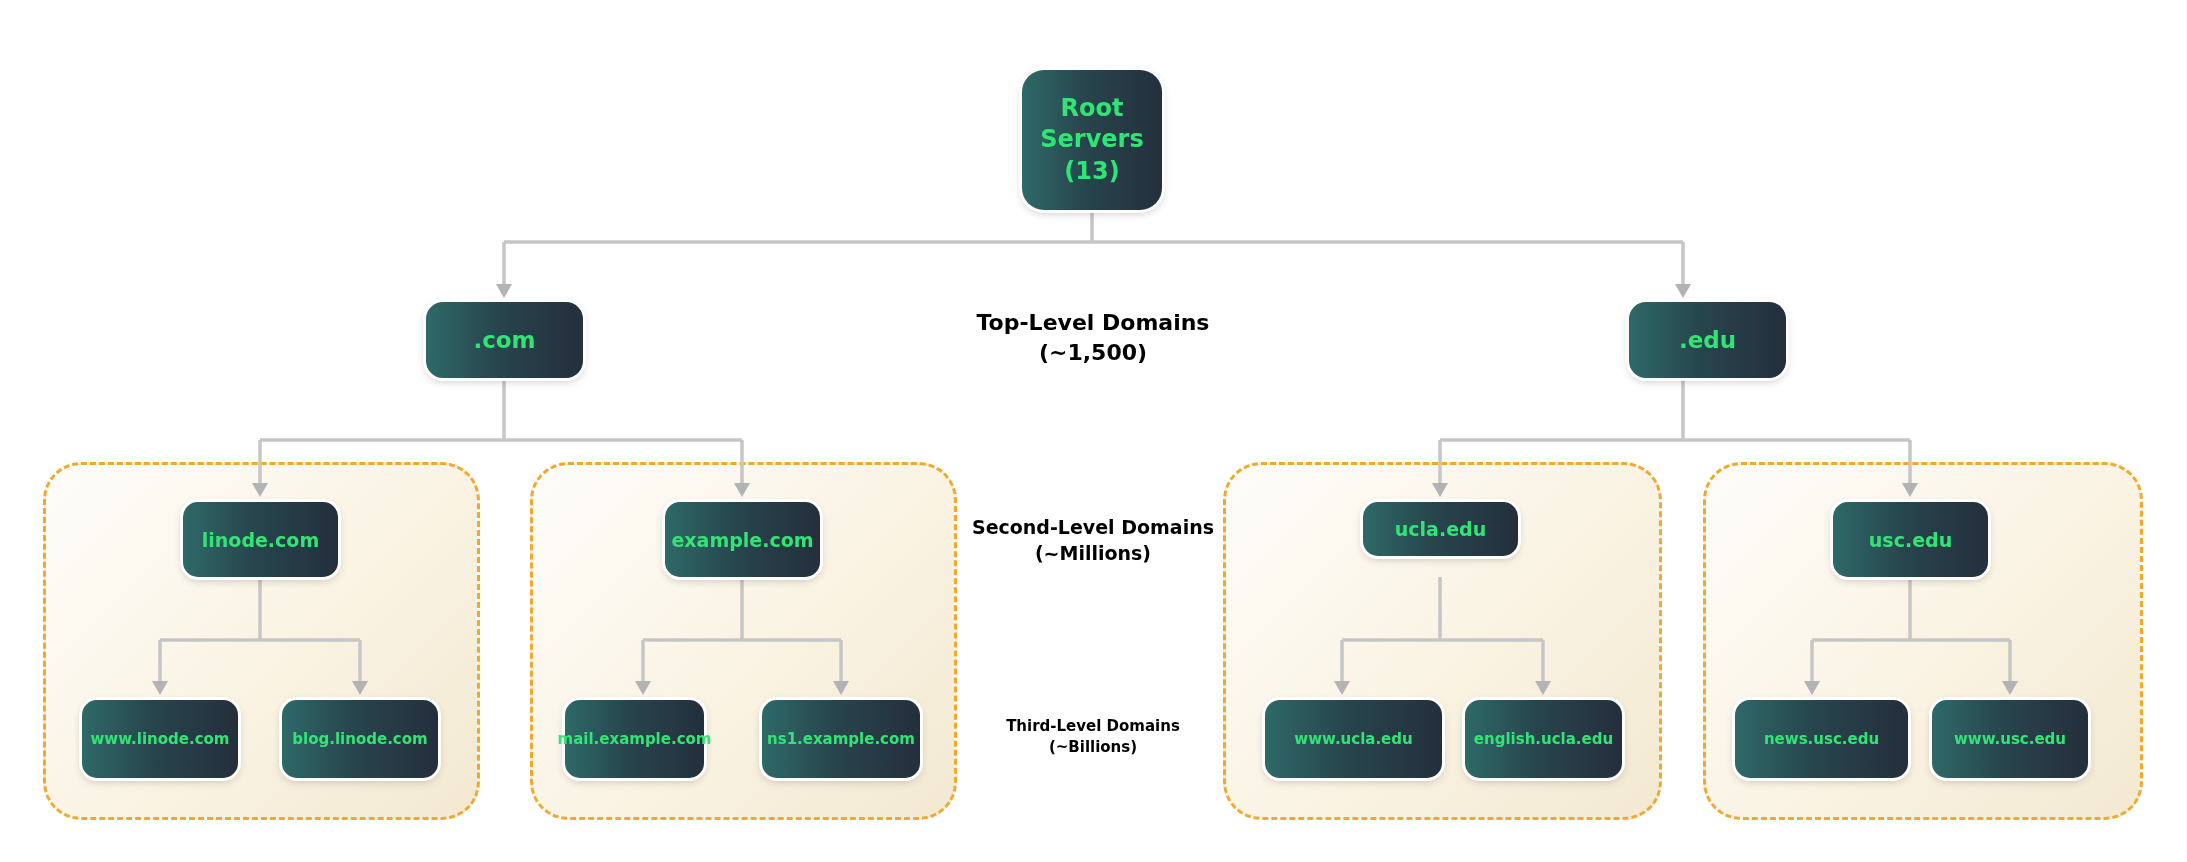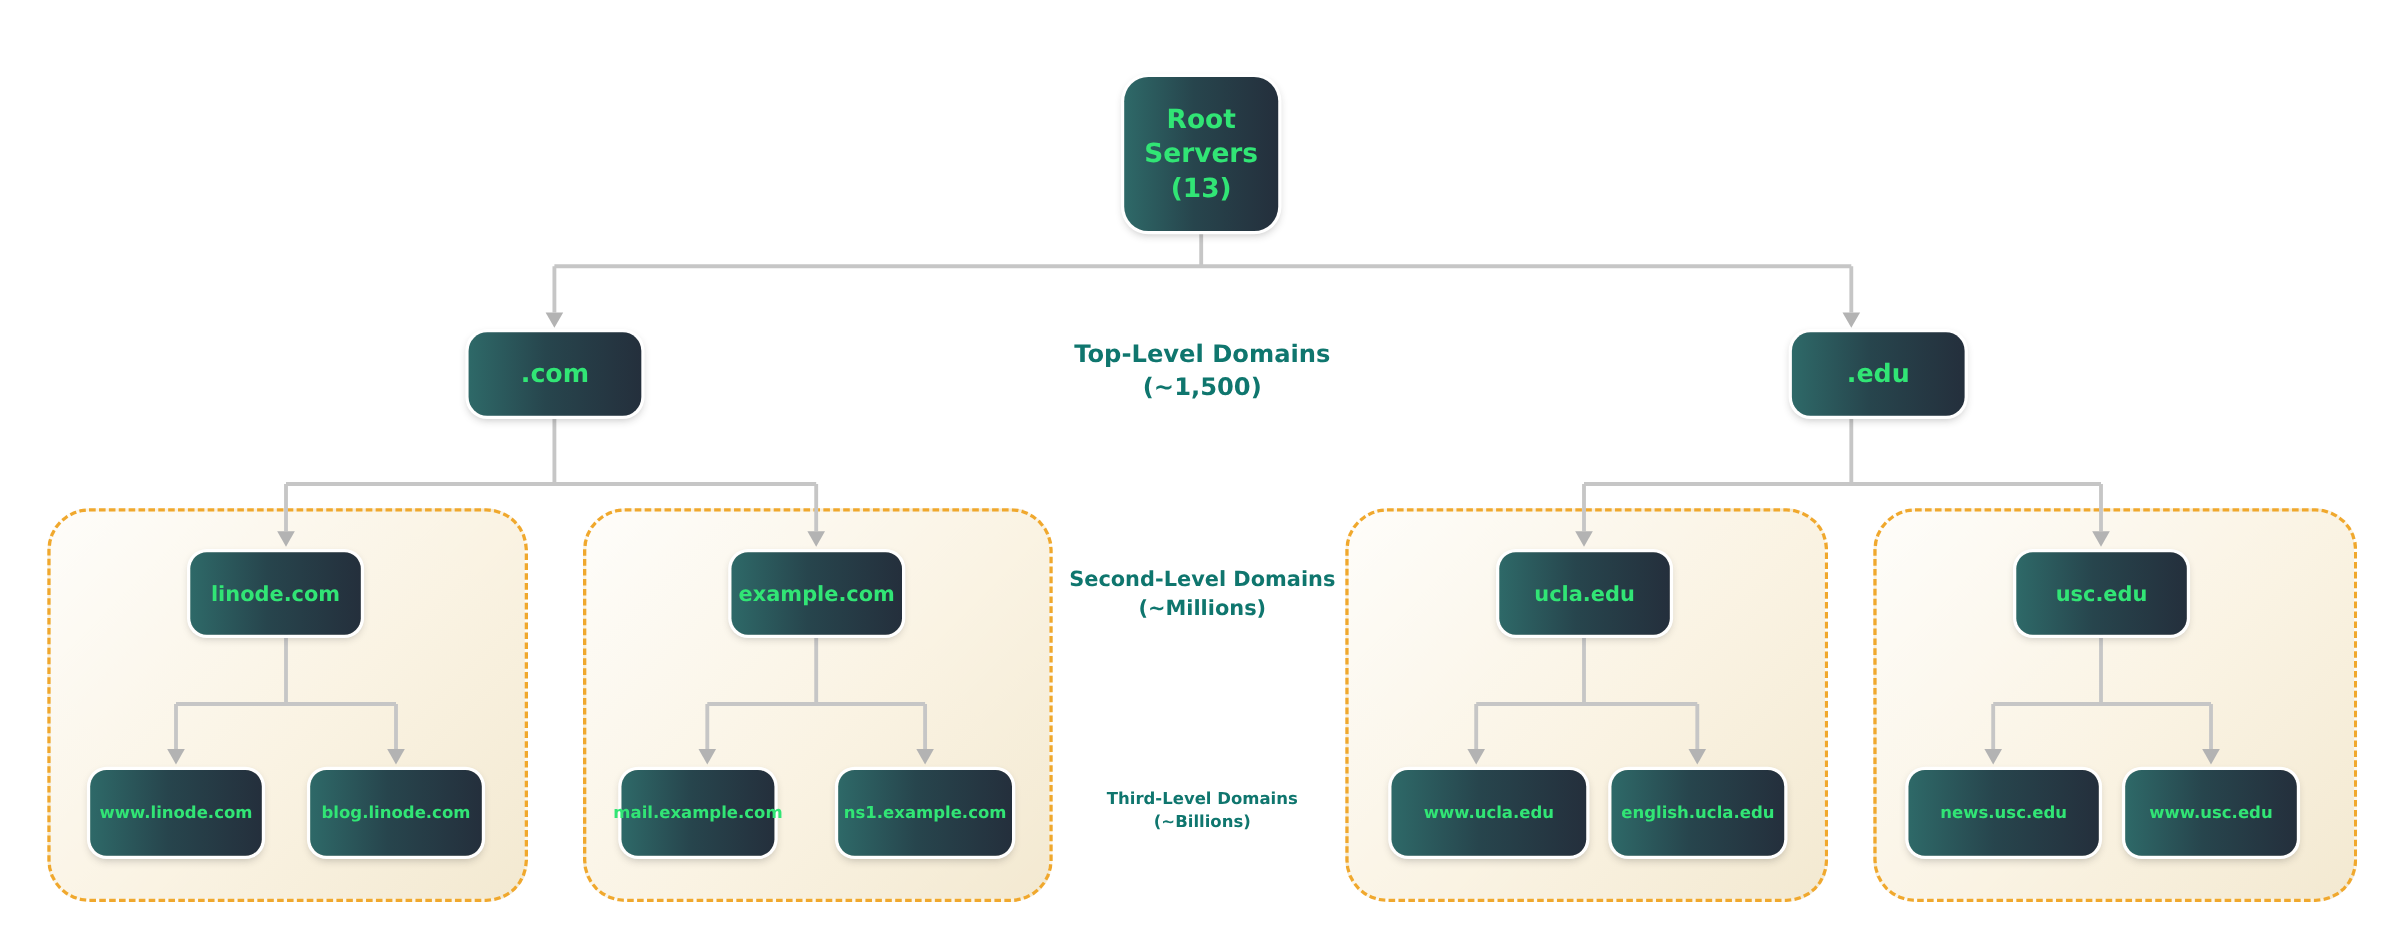--- a/index.html
+++ b/index.html
@@ -51,21 +51,21 @@
   }
   .node-lg { border-radius: 22px; font-size: 24px; line-height: 1.3; white-space: normal; }
   .node-md { border-radius: 17px; font-size: 23px; }
   .node-sm { border-radius: 15px; font-size: 19px; }
   .node-xs { border-radius: 15px; font-size: 15px; }
   .level-label {
     position: absolute;
     z-index: 3;
     width: 440px;
     text-align: center;
-    color: #0f766e;
+    color: #000000;
     font-weight: bold;
   }
   .lvl-1 { font-size: 22px; line-height: 30px; }
   .lvl-2 { font-size: 19px; line-height: 26px; }
   .lvl-3 { font-size: 15px; line-height: 21px; }
 </style>
 </head>
 <body>
 
 <div class="canvas">
@@ -110,27 +110,27 @@
     <span>Root Servers (13)</span>
   </div>
 
   <div class="node node-md" style="left:426px; top:302px; width:157px; height:76px;">
     <span>.com</span>
   </div>
   <div class="node node-md" style="left:1605px; top:302px; width:157px; height:76px;margin-left:24px;">
     <span>.edu</span>
   </div>
 
-  <div class="node node-sm" style="left:173px; top:502px; width:155px; height:75px;">
+  <div class="node node-sm" style="left:183px; top:502px; width:155px; height:75px;">
     <span>linode.com</span>
   </div>
   <div class="node node-sm" style="left:665px; top:502px; width:155px; height:75px;">
     <span>example.com</span>
   </div>
-  <div class="node node-sm" style="left:1363px; top:502px; width:155px; height:75px;">
+  <div class="node node-sm" style="left:1363px; top:502px; width:155px; height:54px;">
     <span>ucla.edu</span>
   </div>
   <div class="node node-sm" style="left:1833px; top:502px; width:155px; height:75px;">
     <span>usc.edu</span>
   </div>
 
   <div class="node node-xs" style="left:82px; top:700px; width:156px; height:78px;">
     <span>www.linode.com</span>
   </div>
   <div class="node node-xs" style="left:282px; top:700px; width:156px; height:78px;">

